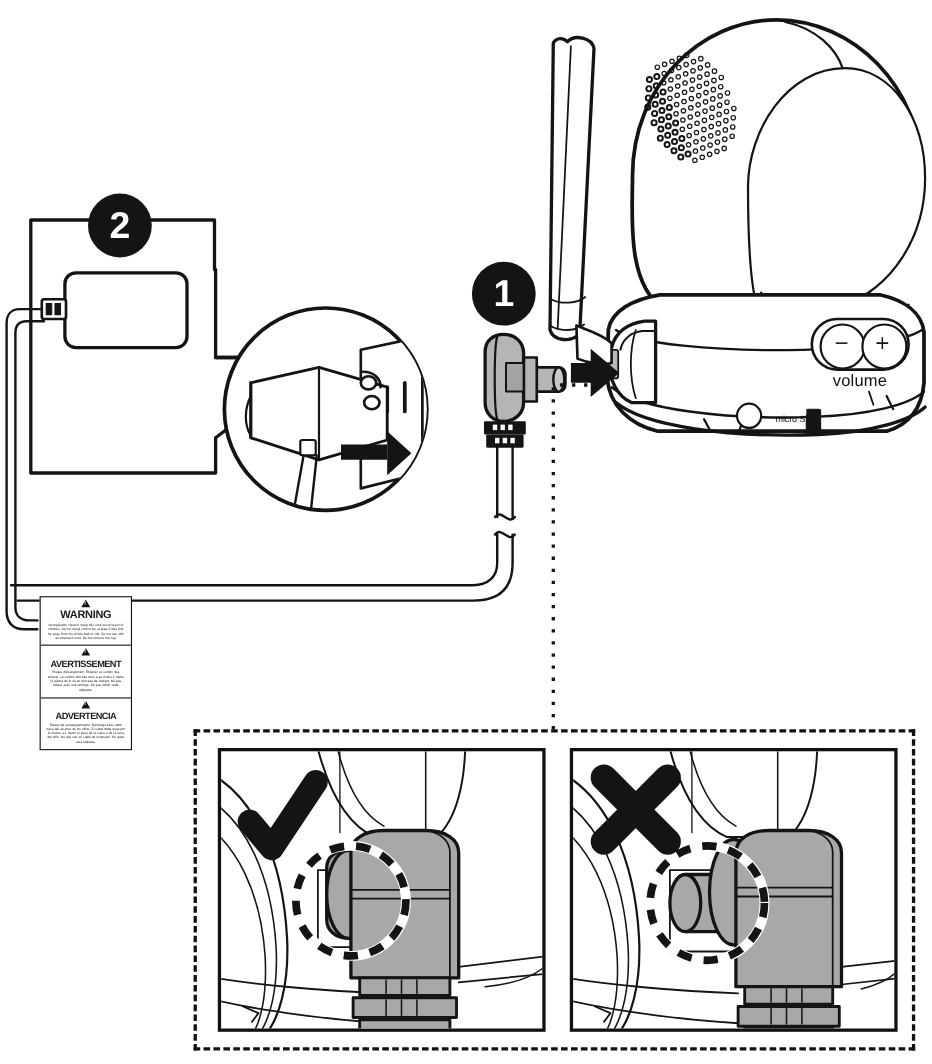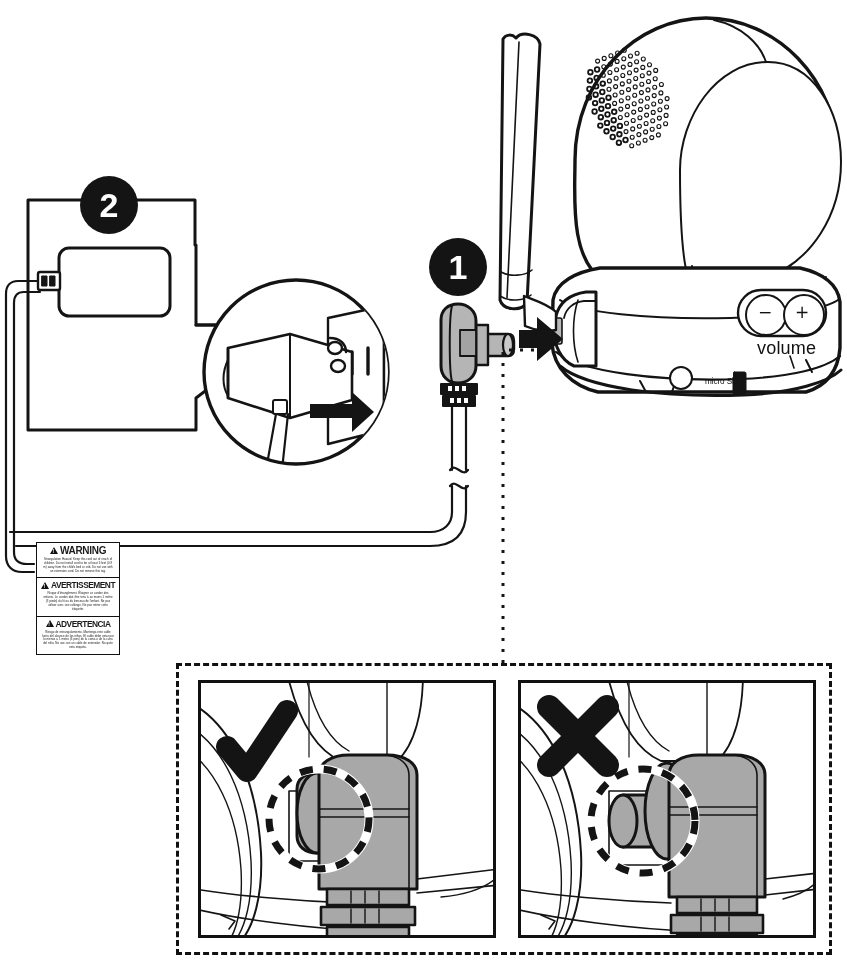--- a/index.html
+++ b/index.html
@@ -11,32 +11,32 @@
   .badge{position:absolute;border-radius:50%;background:#141414;color:#fff;
          display:flex;align-items:center;justify-content:center;
          font-size:34px;font-weight:bold;line-height:1;z-index:40;}
 
   .warnlabel{position:absolute;left:36px;top:542px;width:84px;
              border:1.6px solid #111;background:#fff;z-index:30;
              box-sizing:border-box;}
   .wl-sec{border-bottom:1.3px solid #111;padding:1px 2px 2px 2px;}
   .wl-sec:last-child{border-bottom:none;}
   .wl-head{display:flex;align-items:center;gap:2px;justify-content:center;
-           padding:1px 0 1px 0;}
+           padding:1px 0 1px 0;flex-direction:column;}
   .wl-tri{width:0;height:0;border-left:4px solid transparent;
           border-right:4px solid transparent;border-bottom:7.5px solid #111;
           position:relative;flex:none;}
   .wl-tri::after{content:"!";position:absolute;left:-1.3px;top:1.6px;
           font-size:5px;color:#fff;font-weight:bold;line-height:1;}
   .wl-title{font-size:10px;font-weight:bold;letter-spacing:-0.3px;
             white-space:nowrap;}
   .wl-title.sm{font-size:8.4px;letter-spacing:-0.5px;}
   .wl-body{font-size:2.9px;line-height:1.33;text-align:center;
            padding:1px 3px 2px 3px;color:#161616;word-spacing:0.2px;}
-  .vol-caption{position:absolute;font-size:18px;letter-spacing:.2px;
+  .vol-caption{position:absolute;font-size:15px;letter-spacing:.2px;
                color:#111;z-index:26;}
   .sd-caption{position:absolute;font-size:8.2px;font-weight:normal;
               letter-spacing:-.1px;color:#111;z-index:26;}
   .btn-glyph{position:absolute;font-size:17px;color:#111;z-index:27;
              font-family:"DejaVu Sans",sans-serif;line-height:1;}
   .dashbox{position:absolute;left:176px;top:663px;width:656px;height:292px;
            border:3.2px dashed #111;box-sizing:border-box;z-index:10;}
   .panel{position:absolute;border:3px solid #111;background:#fff;
          box-sizing:border-box;overflow:hidden;z-index:12;}
 </style>

